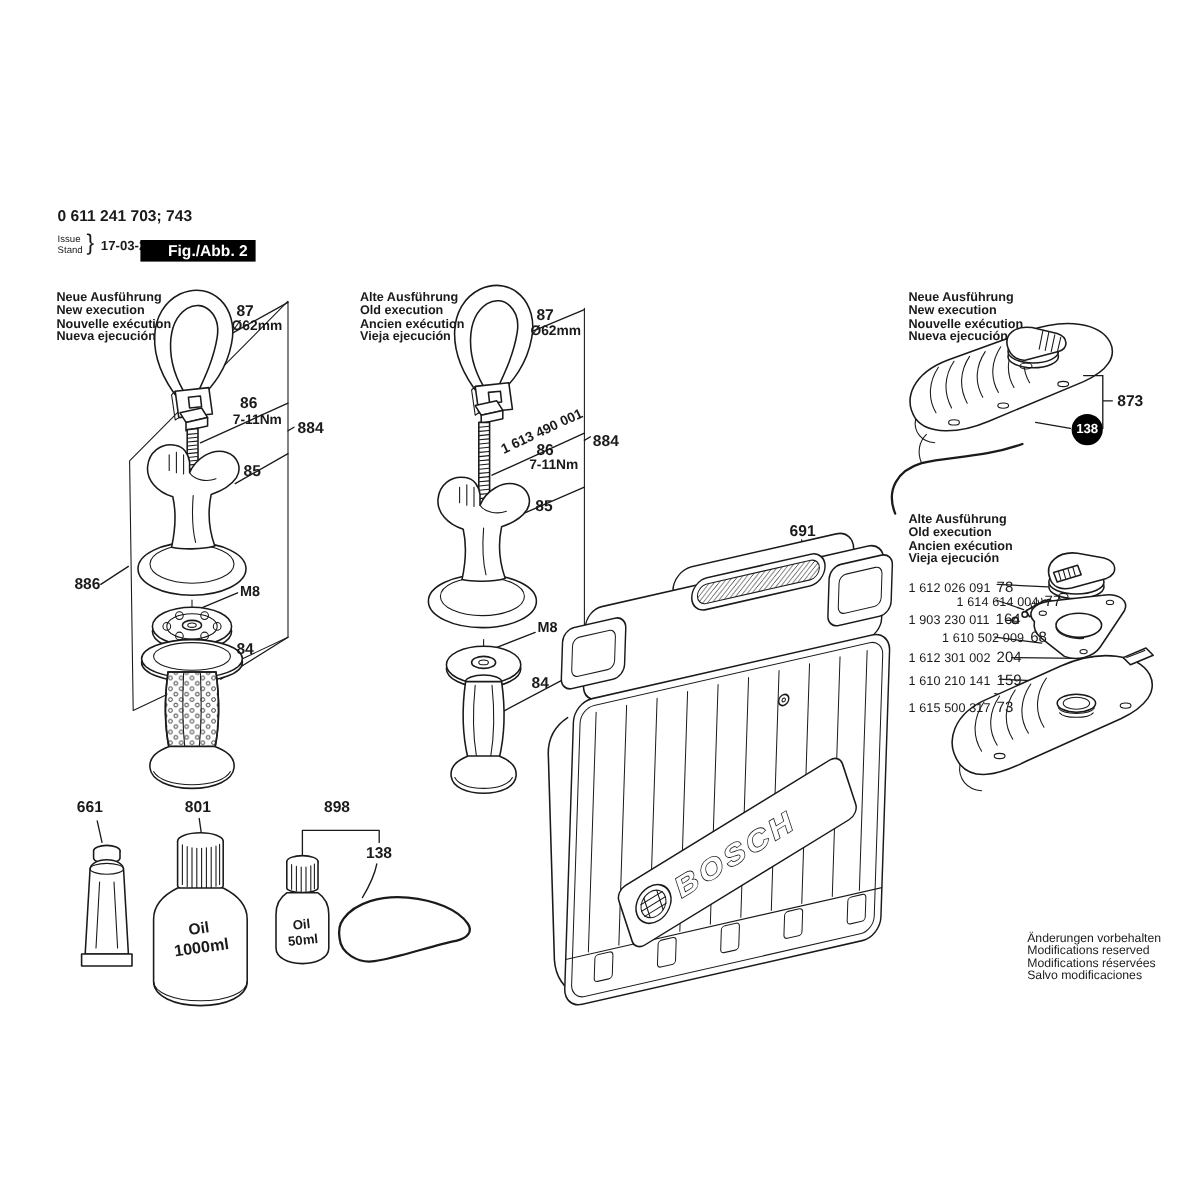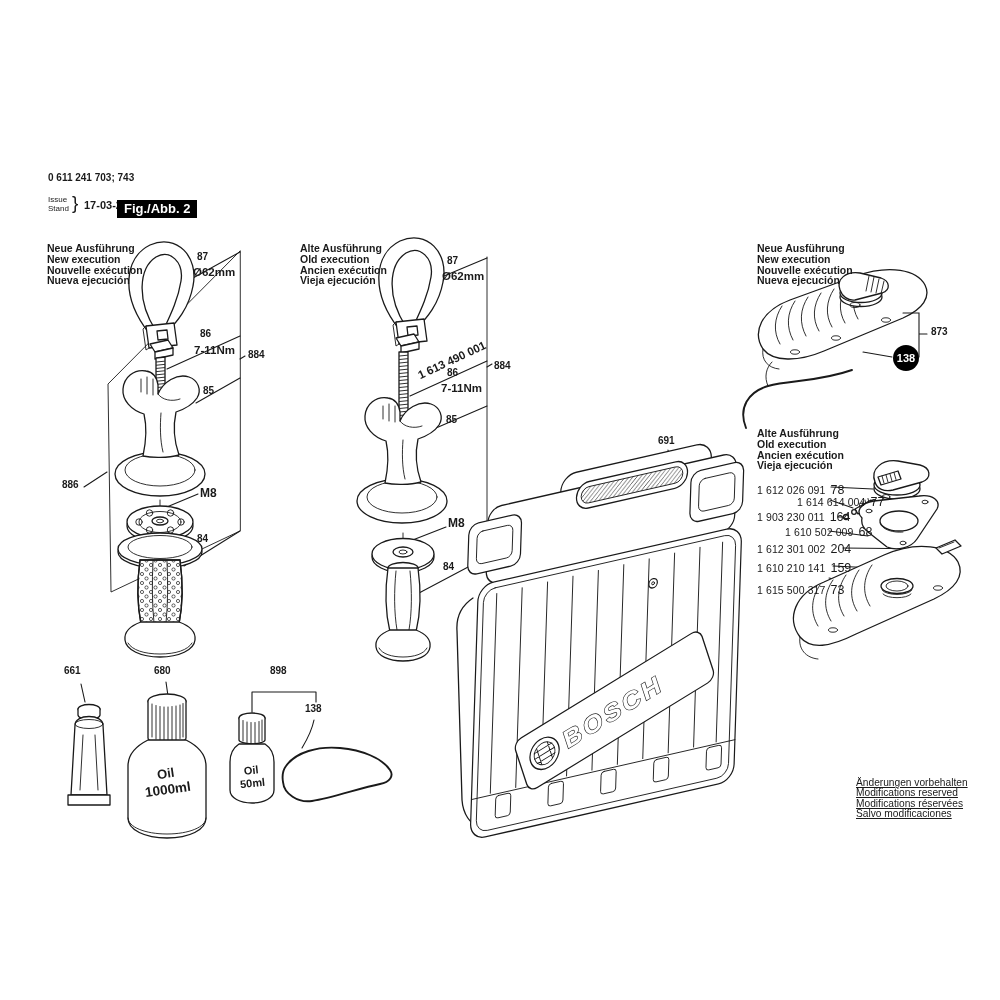--- a/index.html
+++ b/index.html
@@ -9,30 +9,30 @@
   .page{position:absolute;left:0;top:0;width:1000px;height:1000px;}
   svg{position:absolute;left:0;top:0;}
   
   .s{stroke:var(--ink);stroke-width:1.3;fill:none;stroke-linecap:round;stroke-linejoin:round;}
   .sw{stroke:var(--ink);stroke-width:1.3;fill:#fff;stroke-linecap:round;stroke-linejoin:round;}
   .thin{stroke-width:0.9;}
   .lead{stroke:var(--ink);stroke-width:1.1;fill:none;stroke-linecap:round;}
   .thick{stroke-width:1.9;}
   
   .lbl{position:absolute;color:var(--ink);white-space:nowrap;}
-  .b13{font-weight:700;font-size:10px;}
+  .b13{font-weight:700;font-size:13px;}
   .b11{font-weight:700;font-size:11.5px;}
   .b12{font-weight:700;font-size:12px;}
   .t10{font-weight:700;font-size:10.5px;line-height:10.8px;}
-  .n10{font-weight:400;font-size:10.2px;line-height:10.3px;text-decoration:underline;}
+  .n10{font-weight:400;font-size:10.2px;line-height:10.3px;}
   .tiny{font-weight:400;font-size:8px;line-height:8.5px;}
   .date{font-weight:700;font-size:11px;}
   .brace{font-weight:300;font-size:19px;}
   .figbox{background:var(--badge-bg);color:var(--badge-text);font-weight:700;font-size:13px;
-          padding:1px 7px 2px 7px;}
+          padding:1px 7px 2px 23px;}
   .badge{width:26px;height:26px;border-radius:50%;background:var(--badge-bg);color:var(--badge-text);
          font-weight:700;font-size:11px;line-height:26px;text-align:center;}
   .rot{transform:rotate(-25deg);transform-origin:0 100%;}
   .row .pn{font-weight:400;font-size:10.5px;margin-right:5px;letter-spacing:0.1px;}
   .row .ref{font-weight:400;font-size:12.5px;}
   .otxt{font-family:"Liberation Sans",sans-serif;font-weight:700;fill:var(--ink);}
   .brand{font-family:"Liberation Sans",sans-serif;font-weight:700;letter-spacing:3px;
          fill:#fff;stroke:var(--ink);stroke-width:1.3;paint-order:stroke;}
 </style>
 </head>
@@ -355,21 +355,21 @@
 <div class="lbl row" style="left:757px;top:480px;"><span class="pn">1 612 026 091</span><span class="ref">78</span></div>
 <div class="lbl row" style="left:757px;top:492px;margin-left:40px;"><span class="pn">1 614 614 004</span><span class="ref">77</span></div>
 <div class="lbl row" style="left:757px;top:507px;"><span class="pn">1 903 230 011</span><span class="ref">164</span></div>
 <div class="lbl row" style="left:757px;top:522px;margin-left:28px;"><span class="pn">1 610 502 009</span><span class="ref">68</span></div>
 <div class="lbl row" style="left:757px;top:539px;"><span class="pn">1 612 301 002</span><span class="ref">204</span></div>
 <div class="lbl row" style="left:757px;top:558px;"><span class="pn">1 610 210 141</span><span class="ref">159</span></div>
 <div class="lbl row" style="left:757px;top:580px;text-align:center;"><span class="pn">1 615 500 317</span><span class="ref">73</span></div>
 
 <div class="lbl b13" style="left:658px;top:435px;">691</div>
 <div class="lbl b13" style="left:64px;top:665px;">661</div>
-<div class="lbl b13" style="left:154px;top:665px;">680</div>
+<div class="lbl b13" style="left:154px;top:665px;">801</div>
 <div class="lbl b13" style="left:270px;top:665px;">898</div>
 <div class="lbl b13" style="left:305px;top:703px;">138</div>
 
 <div class="lbl n10" style="left:856px;top:778px;">
   <div>Änderungen vorbehalten</div>
   <div>Modifications reserved</div>
   <div>Modifications réservées</div>
   <div>Salvo modificaciones</div>
 </div>
 

